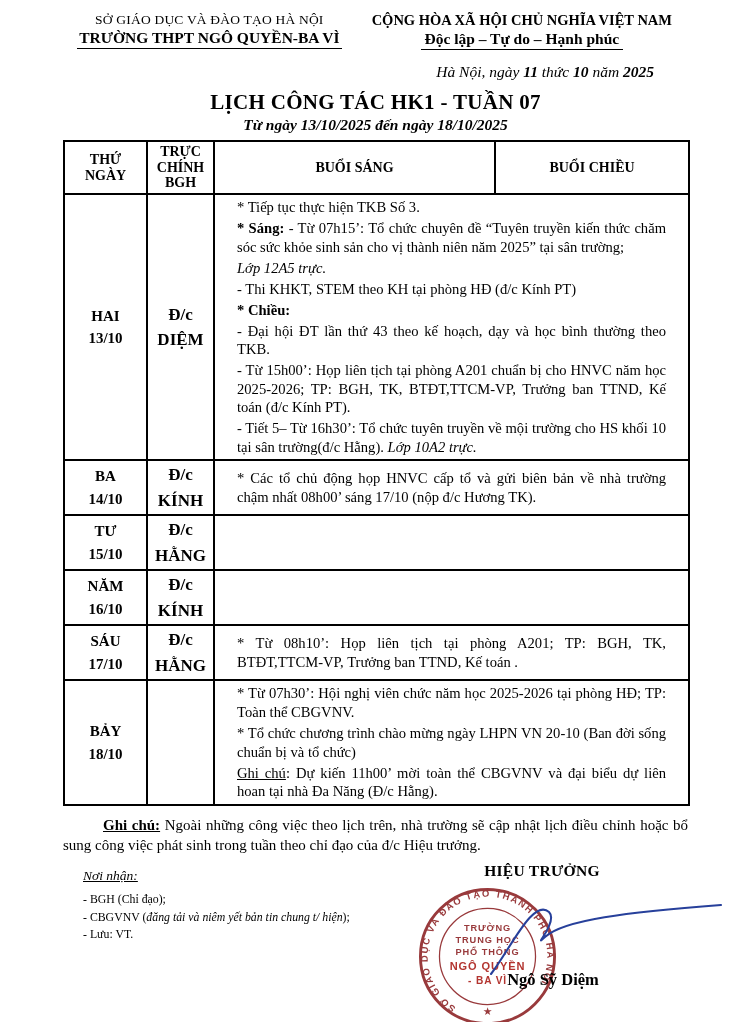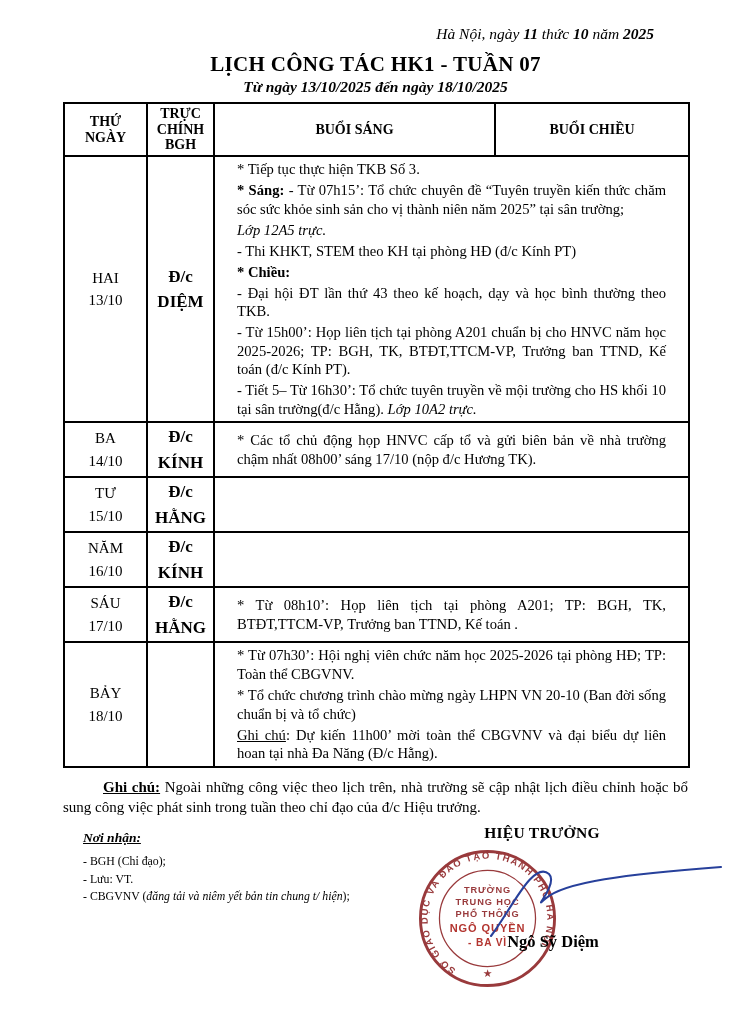--- a/index.html
+++ b/index.html
@@ -21,39 +21,39 @@
   .date-line{text-align:right;padding-right:34px;font-size:15.5px;margin-top:13px;height:20px;}
   .title{text-align:center;font-weight:700;font-size:21px;margin-top:7px;letter-spacing:.3px;}
   .subtitle{text-align:center;font-weight:700;font-style:italic;font-size:15.5px;margin-top:1px;}
   
   table{border-collapse:collapse;width:625px;margin-top:6px;table-layout:fixed;}
   th,td{border:2px solid #000;}
   thead tr{height:50px;}
   th{font-size:14px;font-weight:700;line-height:1.12;white-space:pre-line;
      text-align:center;vertical-align:middle;padding:2px 1px;}
   .cell-day{white-space:pre-line;text-align:center;vertical-align:middle;
-            font-weight:400;font-size:15px;line-height:1.5;margin-top:47px;}
+            font-weight:700;font-size:15px;line-height:1.5;margin-top:47px;}
   .cell-bgh{white-space:pre-line;text-align:center;vertical-align:middle;
             font-weight:700;font-size:17px;line-height:1.5;}
   .cell-content{vertical-align:middle;text-align:justify;font-size:14.6px;padding:3px 22px;}
   .cell-content p{margin:0;line-height:1.27;}
   .cell-content p + p{margin-top:2.5px;}
   .row-1{height:50px;}.row-2{height:45px;}.row-3{height:45px;}.row-4{height:47px;}.row-5{height:105px;}
   
   .seg-n{font-weight:400;}
   .seg-b{font-weight:700;}
   .seg-i{font-style:italic;}
   .seg-bi{font-weight:700;font-style:italic;}
   .seg-u{text-decoration:underline;}
   .seg-bu{font-weight:700;text-decoration:underline;}
   
   .note{font-size:15px;text-align:justify;margin:9px 0 0 0;text-indent:40px;line-height:1.38;}
   .bottom{position:relative;height:218px;margin-top:6px;}
   .recipients{position:absolute;left:20px;top:4px;}
-  .recipients .heading{display:inline-block;font-weight:700;font-style:italic;font-size:13.5px;
+  .recipients .heading{display:inline-block;font-weight:400;font-style:italic;font-size:13.5px;
                        text-decoration:underline;margin-bottom:7px;}
   .recipients .item{font-size:11.8px;line-height:1.5;}
   .sig-title{position:absolute;left:344px;top:0;width:270px;text-align:center;
              font-weight:700;font-size:15.5px;letter-spacing:.3px;}
   .sig-name{position:absolute;left:360px;top:108px;width:260px;text-align:center;
             font-weight:700;font-size:16.5px;}
   .stamp{position:absolute;left:352px;top:22px;}
   .stamp circle{fill:none;stroke:var(--stamp);}
   .ring-text{fill:var(--stamp);font-weight:700;font-size:10.4px;letter-spacing:1.6px;
              font-family:"Liberation Sans","DejaVu Sans",sans-serif;}
@@ -62,20 +62,30 @@
   .stamp .ctr.bright{fill:var(--stamp-bright);}
   .stamp .star{fill:var(--stamp);text-anchor:middle;}
   .sig-ink{position:absolute;left:320px;top:10px;}
   .sig-ink path{fill:none;stroke:var(--ink);stroke-width:2.1;stroke-linecap:round;}
 </style>
 </head>
 <body>
 
 <div class="page">
 
+  <div class="header">
+    <div class="h-left">
+      <div class="l1">SỞ GIÁO DỤC VÀ ĐÀO TẠO HÀ NỘI</div>
+      <div><span class="l2">TRƯỜNG THPT NGÔ QUYỀN-BA VÌ</span></div>
+    </div>
+    <div class="h-right">
+      <div class="l1">CỘNG HÒA XÃ HỘI CHỦ NGHĨA VIỆT NAM</div>
+      <div><span class="l2">Độc lập – Tự do – Hạnh phúc</span></div>
+    </div>
+  </div>
 
   <div class="date-line"><span class="seg-i">Hà Nội, ngày </span><span class="seg-bi">11</span><span class="seg-i"> thức </span><span class="seg-bi">10</span><span class="seg-i"> năm </span><span class="seg-bi">2025</span></div>
 
   <div class="title">LỊCH CÔNG TÁC HK1 - TUẦN 07</div>
   <div class="subtitle">Từ ngày 13/10/2025 đến ngày 18/10/2025</div>
 
   <table>
     <colgroup>
       <col style="width:83px">
         <col style="width:67px">
@@ -155,22 +165,22 @@
       </tbody>
   </table>
 
   <p class="note"><span class="seg-bu">Ghi chú:</span><span class="seg-n"> Ngoài những công việc theo lịch trên, nhà trường sẽ cập nhật lịch điều chỉnh hoặc bổ sung công việc phát sinh trong tuần theo chỉ đạo của đ/c Hiệu trưởng.</span></p>
 
   <div class="bottom">
     <div class="recipients">
       <div class="heading">Nơi nhận:</div>
       <div>
           <div class="item"><span class="seg-n">- BGH (Chỉ đạo);</span></div>
+          <div class="item"><span class="seg-n">- CBGVNV (</span><span class="seg-i">đăng tải và niêm yết bản tin chung t/ hiện</span><span class="seg-n">);</span></div>
           <div class="item"><span class="seg-n">- Lưu: VT.</span></div>
-          <div class="item"><span class="seg-n">- CBGVNV (</span><span class="seg-i">đăng tải và niêm yết bản tin chung t/ hiện</span><span class="seg-n">);</span></div>
         </div>
     </div>
 
     <div class="sig-title">HIỆU TRƯỞNG</div>
 
     <svg class="stamp" width="145" height="145" viewBox="0 0 160 160" aria-hidden="true">
       <circle cx="80" cy="80" r="74" stroke-width="3.2"></circle>
       <circle cx="80" cy="80" r="53" stroke-width="1.4"></circle>
       <defs>
         <path id="rp" d="M 47,137.2 A 66,66 0 1 1 113,137.2" fill="none"></path>

